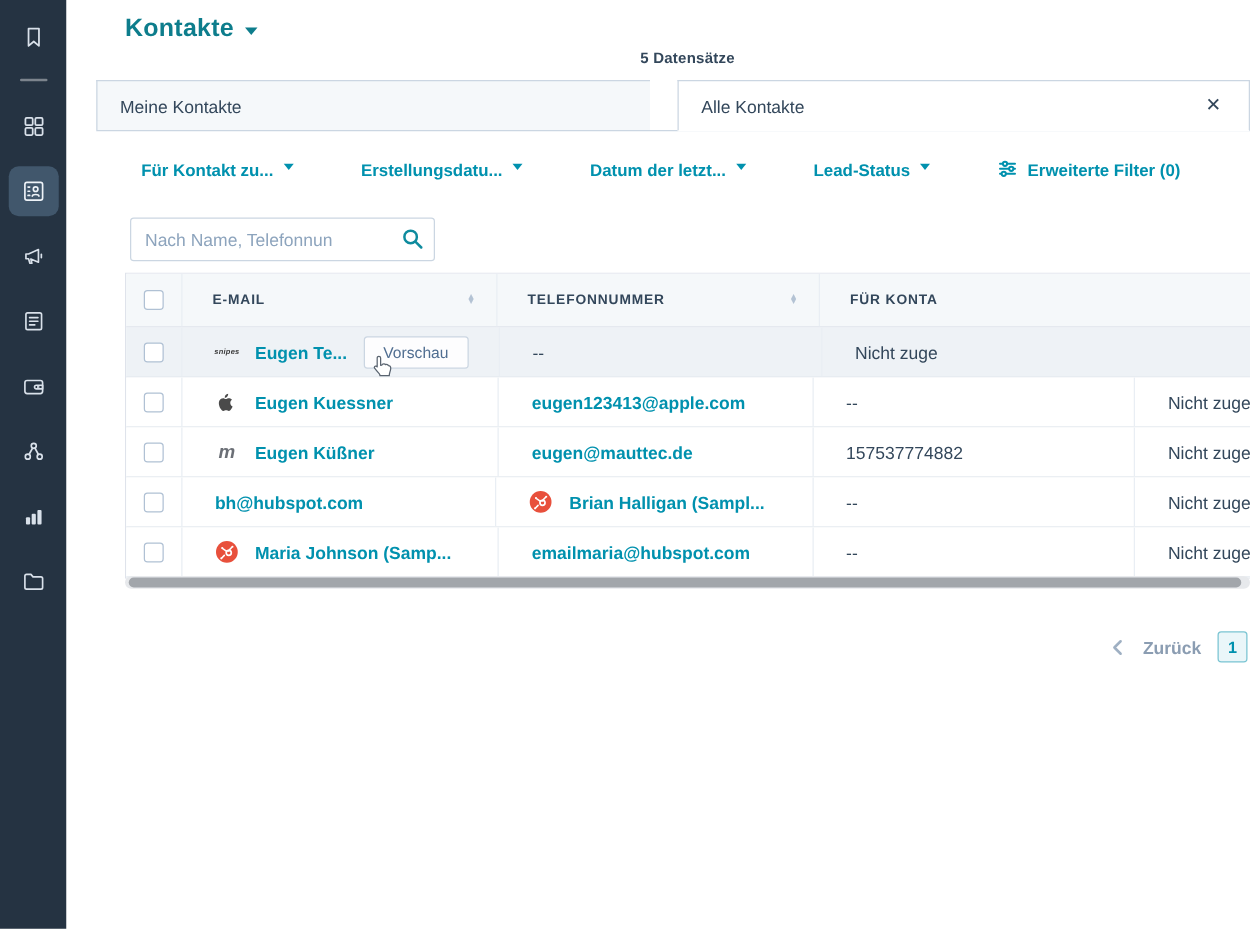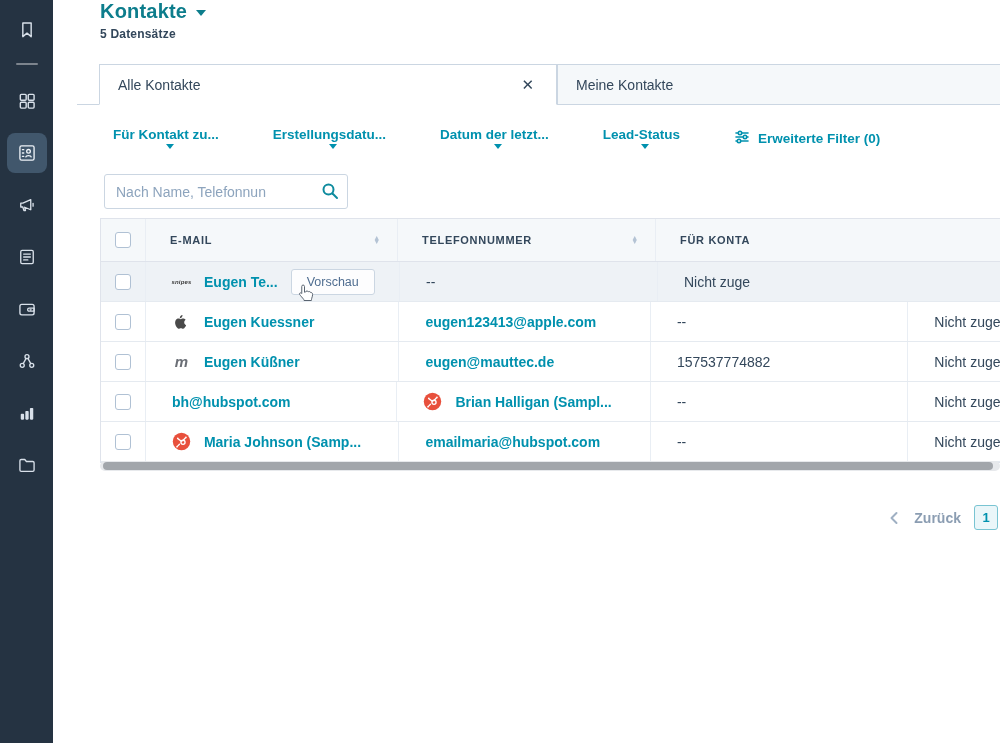--- a/index.html
+++ b/index.html
@@ -21,21 +21,21 @@
   .sb-item {
     width:40px; height:40px; display:flex; align-items:center; justify-content:center;
     border-radius:8px; margin-bottom:12px; cursor:pointer;
   }
   .sb-item.active { background:#41576c; }
   .sb-item svg { display:block; }
 
   
   .main { position:absolute; left:53px; top:0; width:947px; height:743px; }
 
-  .page-head { padding:0 0 0 47px; }
+  .page-head { padding:12px 0 0 47px;text-align:center; }
   .title-row { display:flex; align-items:center; }
   .page-title { font-size:20px; font-weight:bold; color:#0d7d8c; letter-spacing:.2px; }
   .title-caret { width:0; height:0; border-left:5px solid transparent; border-right:5px solid transparent;
     border-top:6px solid #0d7d8c; margin-left:9px; margin-top:3px; display:inline-block; }
   .record-count { font-size:12px; font-weight:bold; color:#33475b; margin-top:4px; letter-spacing:.2px; }
 
   
   .tabbar {
     position:absolute; left:24px; right:0; top:64px; height:41px;
     display:flex; align-items:flex-end; border-bottom:1px solid #cbd6e2;
@@ -52,21 +52,21 @@
   .tab.inactive {
     flex:1; background:#f5f8fa; border:1px solid #cbd6e2; border-right:none; border-bottom:none;
   }
   .tab-close { font-size:15px; color:#33475b; cursor:pointer; padding:2px 4px; line-height:1; }
 
   
   .filter-row {
     position:absolute; left:60px; top:127px; display:flex; align-items:center; gap:54px;
     font-size:13.5px; font-weight:bold; color:#0091ae; white-space:nowrap;
   }
-  .filter-item { display:flex; align-items:center; cursor:pointer;flex-direction:column; }
+  .filter-item { display:flex; align-items:flex-start; cursor:pointer; }
   .caret { width:0; height:0; border-left:4px solid transparent; border-right:4px solid transparent;
     border-top:5px solid #0091ae; margin-left:8px; margin-top:2px; display:inline-block; }
   .adv-filter { display:flex; align-items:center; gap:8px; cursor:pointer; }
 
   
   .search-wrap { position:absolute; left:51px; top:174px; width:244px; height:35px; }
   .search-input {
     width:100%; height:100%; border:1px solid #cbd6e2; border-radius:3px;
     font-family:"Liberation Sans",sans-serif; font-size:14px; color:#33475b;
     padding:0 34px 0 11px; outline:none;
@@ -219,26 +219,26 @@
 
   <div class="page-head">
     <div class="title-row">
       <span class="page-title">Kontakte</span>
       <span class="title-caret"></span>
     </div>
     <div class="record-count">5 Datensätze</div>
   </div>
 
   <div class="tabbar">
+    <div class="tab inactive">
+      <span>Meine Kontakte</span>
+    </div>
     <div class="tab active">
       <span>Alle Kontakte</span>
       <span class="tab-close">✕</span>
-    </div>
-    <div class="tab inactive">
-      <span>Meine Kontakte</span>
     </div>
   </div>
 
   <div class="filter-row">
     <div class="filter-item">
       <span>Für Kontakt zu...</span>
         <span class="caret"></span>
     </div>
     <div class="filter-item">
       <span>Erstellungsdatu...</span>

